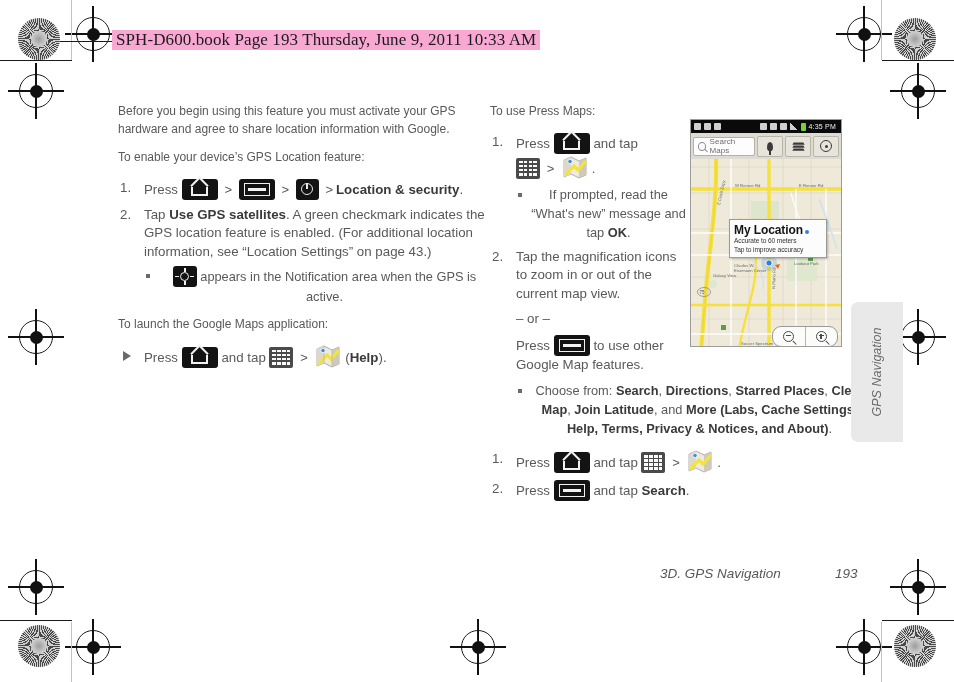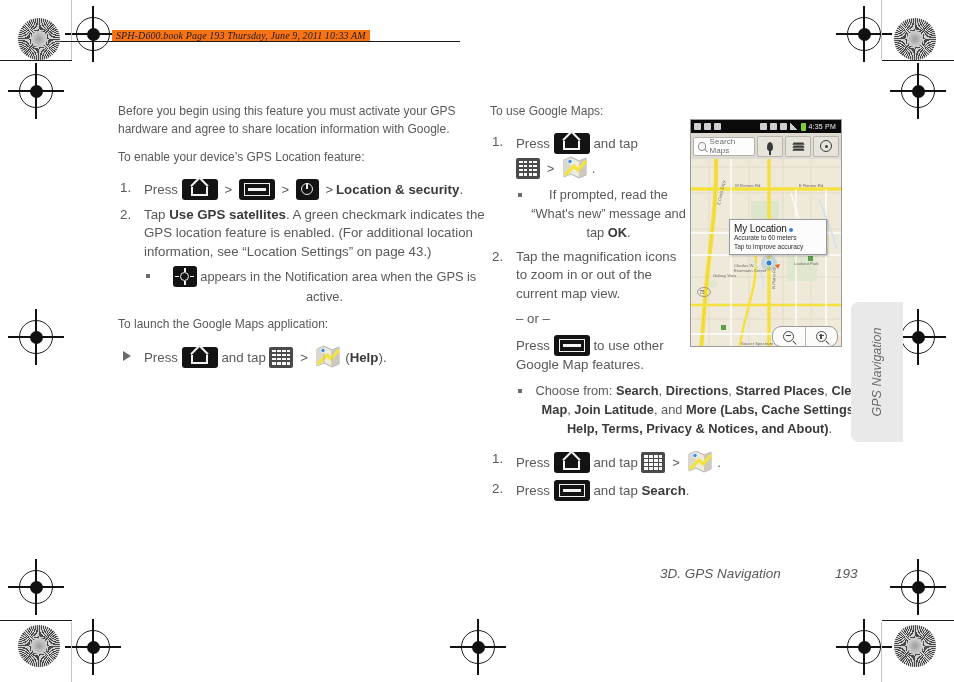--- a/index.html
+++ b/index.html
@@ -19,21 +19,21 @@
   .reg-target .dot{position:absolute;left:50%;top:50%;width:13px;height:13px;margin:-6.5px 0 0 -6.5px;
     background:#111;border-radius:50%;}
   .reg-target .vline{position:absolute;left:50%;top:-11px;bottom:-11px;width:1.4px;margin-left:-.7px;background:#111;}
   .reg-target .hline{position:absolute;top:50%;left:-11px;right:-11px;height:1.4px;margin-top:-.7px;background:#111;}
   .trim{position:absolute;background:#1a1a1a;}
   .guide{position:absolute;background:#c4c4c4;}
 
   
   .header-line{position:absolute;left:60px;top:41px;width:400px;height:1.4px;background:#1a1a1a;}
   .header-text{position:absolute;left:112px;top:30px;font-family:"Liberation Serif",serif;
-    font-size:10px;color:#1b1b1b;background:#f97316;padding:0 4px;white-space:nowrap;letter-spacing:.1px;font-style:italic;}
+    font-size:17px;color:#1b1b1b;background:#f9a8d4;padding:0 4px;white-space:nowrap;letter-spacing:.1px;}
 
   
   .col-left{position:absolute;left:118px;top:103px;width:372px;}
   .col-right{position:absolute;left:490px;top:103px;width:360px;}
 
   p.para{margin:0 0 11px 0;font-size:12px;line-height:17.5px;color:#59595b;}
   .tight{margin-bottom:9px;}
 
   ol.numlist{margin:12px 0 10px 0;padding:0;list-style:none;counter-reset:li;}
   ol.numlist>li{counter-increment:li;position:relative;padding-left:26px;margin-bottom:6px;
@@ -109,21 +109,21 @@
   .layers i:nth-child(1){top:0;}
   .layers i:nth-child(2){top:3px;}
   .layers i:nth-child(3){top:6px;}
   .dir{width:10px;height:10px;border:1.6px solid #3b3b3b;border-radius:50%;position:relative;}
   .dir::after{content:"";position:absolute;left:50%;top:50%;width:3px;height:3px;margin:-1.5px 0 0 -1.5px;
     background:#3b3b3b;border-radius:50%;}
   .map-canvas{position:relative;height:191px;background:#eee8d9;overflow:hidden;}
   .map-canvas svg{position:absolute;left:0;top:0;}
   .callout{position:absolute;left:38px;top:60px;width:88px;background:#fcfcfc;
     border:1px solid #9a9a9a;padding:3px 4px;box-shadow:1px 1px 2px rgba(0,0,0,.25);}
-  .callout .ct{font-size:10px;font-weight:normal;color:#141414;letter-spacing:-.1px;}
+  .callout .ct{font-size:12px;font-weight:bold;color:#141414;letter-spacing:-.1px;}
   .callout .ct .bd{display:inline-block;width:4px;height:4px;background:#3a7fd5;border-radius:50%;margin-left:2px;}
   .callout .cs{font-size:6.6px;color:#333;line-height:8.6px;letter-spacing:-.1px;}
   .zoomctl{position:absolute;right:3px;bottom:3px;width:64px;height:19px;
     background:rgba(252,252,252,.93);border:1px solid #9a9a9a;border-radius:9px;display:flex;}
   .zoomctl div{flex:1;display:flex;align-items:center;justify-content:center;}
   .zoomctl div+div{border-left:1px solid #b5b5b5;}
   .zglass{width:9px;height:9px;border:1.4px solid #4a4a4a;border-radius:50%;position:relative;}
   .zglass::before{content:"";position:absolute;left:2px;top:3.2px;width:5px;height:1.2px;background:#4a4a4a;}
   .zglass.plus::after{content:"";position:absolute;left:3.6px;top:1.6px;width:1.2px;height:5px;background:#4a4a4a;}
   .zglass .handle{position:absolute;right:-3.5px;bottom:-2.5px;width:4.5px;height:1.4px;background:#4a4a4a;transform:rotate(45deg);}
@@ -286,21 +286,21 @@
         <path d="M10,1 L10,18" stroke="#b9b3a5" stroke-width=".7"></path>
         <path d="M18,5 L18,22" stroke="#b9b3a5" stroke-width=".7"></path>
         <circle cx="9" cy="5.5" r="2.2" fill="#3a8fe0" stroke="#fff" stroke-width=".8"></circle>
       </svg>
     </span>
     <span>(</span><b>Help</b><span>).</span>
   </div>
 </div>
 
 <div class="col-right">
-  <p class="para tight" style="width:190px;">To use Google Maps:</p>
+  <p class="para tight" style="width:190px;">To use Press Maps:</p>
 
   <ol class="numlist" style="width:196px;">
     <li>
       <span>Press</span>
       <span class="ico ico-home"></span>
       <span>and tap</span><br>
       <span class="ico ico-apps" style="margin-top:4px;"><span class="g">
             <i></i>
             <i></i>
             <i></i>

